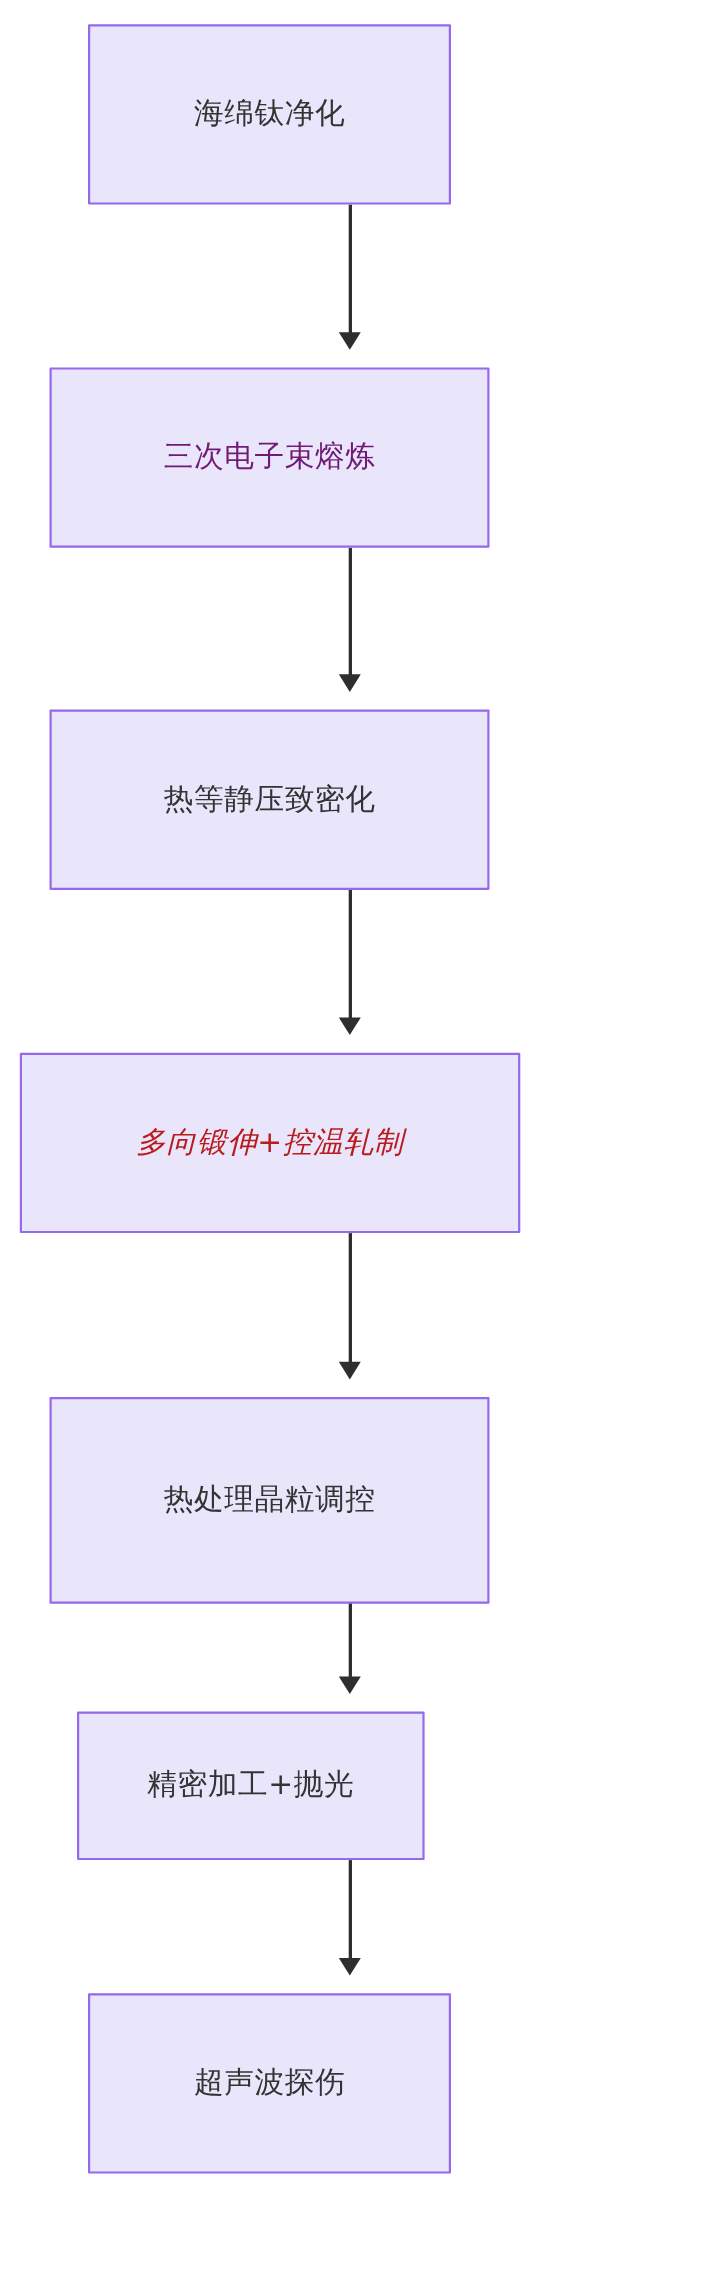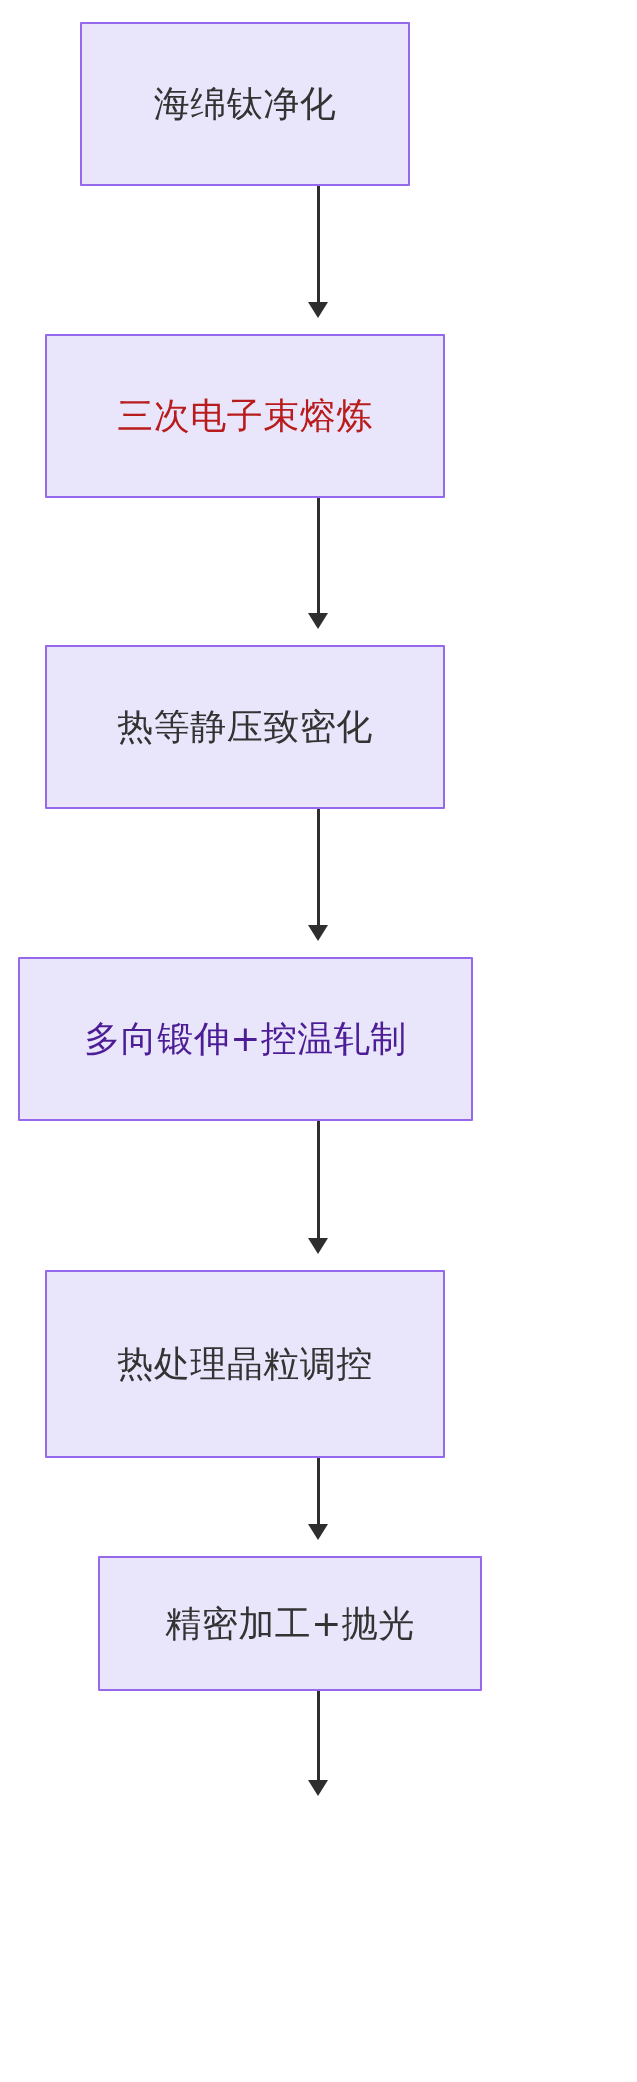--- a/index.html
+++ b/index.html
@@ -23,21 +23,21 @@
     position: absolute;
     box-sizing: border-box;
     background: #e9e5fb;
     border: 2px solid #9568ec;
     display: flex;
     align-items: center;
     justify-content: center;
     border-radius: 1px;
   }
   .node-label {
-    font-size: 36px;
+    font-size: 27px;
     line-height: 1.2;
     color: #333333;
     letter-spacing: 0.5px;
     white-space: nowrap;
     font-weight: 400;
     text-align: center;
     font-family: "DejaVu Sans", "Liberation Sans", sans-serif;
   }
   .edge {
     position: absolute;
@@ -86,27 +86,30 @@
       <div class="edge-arrow" style="top: 90px; border-top-color: rgb(46, 46, 46);"></div>
     </div>
     <div class="edge" style="left: 318px; top: 1691px;">
       <div class="edge-line" style="height: 91px; background: rgb(46, 46, 46);"></div>
       <div class="edge-arrow" style="top: 89px; border-top-color: rgb(46, 46, 46);"></div>
     </div>
     <div class="node" style="left: 80px; top: 22px; width: 330px; height: 164px; background: rgb(233, 229, 251); border-color: rgb(149, 104, 236);">
       <span class="node-label" style="color: rgb(51, 51, 51);">海绵钛净化</span>
     </div>
     <div class="node" style="left: 45px; top: 334px; width: 400px; height: 164px; background: rgb(233, 229, 251); border-color: rgb(149, 104, 236);">
-      <span class="node-label" style="color: #b91c1c;">三次电子束熔炼</span>
+      <span class="node-label" style="color: #701a75;">三次电子束熔炼</span>
     </div>
     <div class="node" style="left: 45px; top: 645px; width: 400px; height: 164px; background: rgb(233, 229, 251); border-color: rgb(149, 104, 236);">
       <span class="node-label" style="color: rgb(51, 51, 51); text-align: right;">热等静压致密化</span>
     </div>
     <div class="node" style="left: 18px; top: 957px; width: 455px; height: 164px; background: rgb(233, 229, 251); border-color: rgb(149, 104, 236);">
-      <span class="node-label" style="color: #4c1d95;">多向锻伸+控温轧制</span>
+      <span class="node-label" style="color: #b91c1c; font-style: italic;">多向锻伸+控温轧制</span>
     </div>
     <div class="node" style="left: 45px; top: 1270px; width: 400px; height: 188px; background: rgb(233, 229, 251); border-color: rgb(149, 104, 236);">
       <span class="node-label" style="color: rgb(51, 51, 51);">热处理晶粒调控</span>
     </div>
-    <div class="node" style="left: 70px; top: 1556px; width: 384px; height: 135px; background: rgb(233, 229, 251); border-color: rgb(149, 104, 236); margin-left: 28px;">
+    <div class="node" style="left: 70px; top: 1556px; width: 316px; height: 135px; background: rgb(233, 229, 251); border-color: rgb(149, 104, 236);">
       <span class="node-label" style="color: rgb(51, 51, 51);">精密加工+抛光</span>
+    </div>
+    <div class="node" style="left: 80px; top: 1812px; width: 330px; height: 164px; background: rgb(233, 229, 251); border-color: rgb(149, 104, 236);">
+      <span class="node-label" style="color: rgb(51, 51, 51);">超声波探伤</span>
     </div>
   </div>
 
 </body></html>

